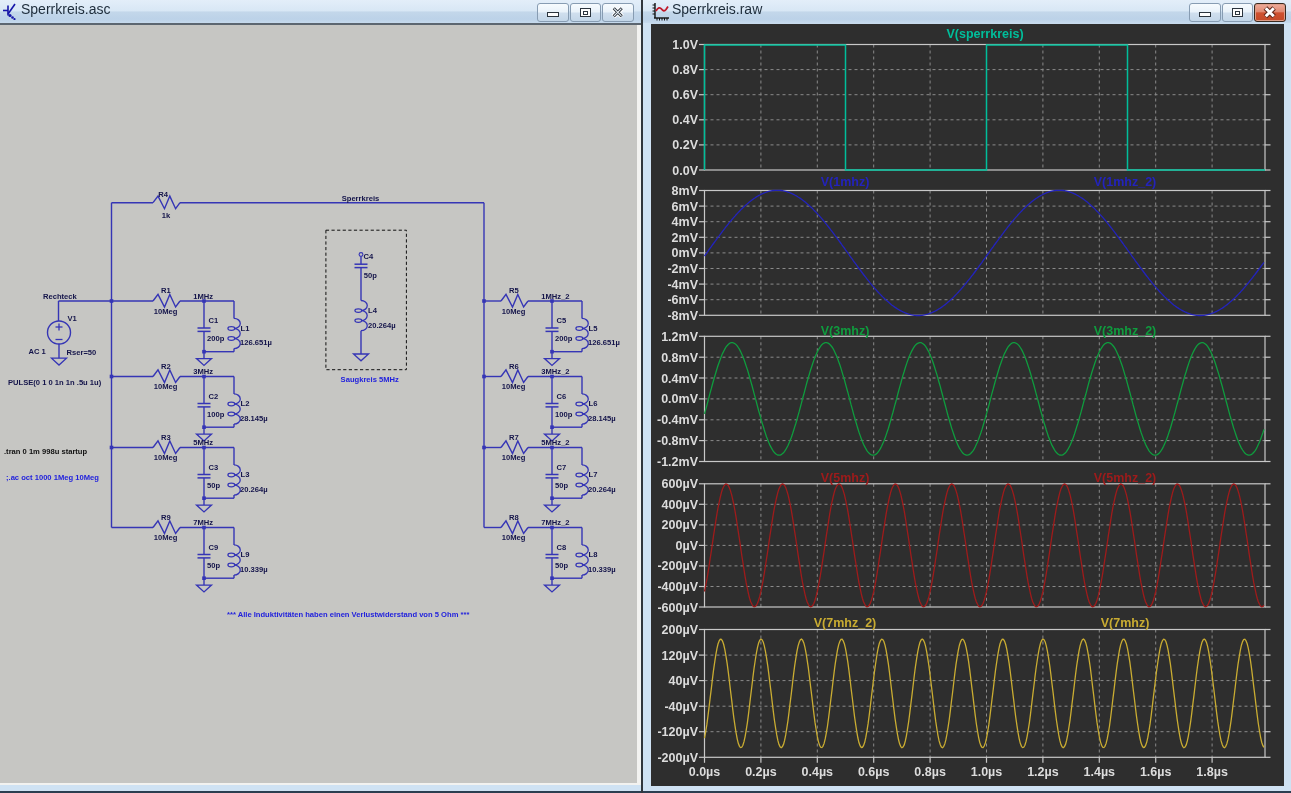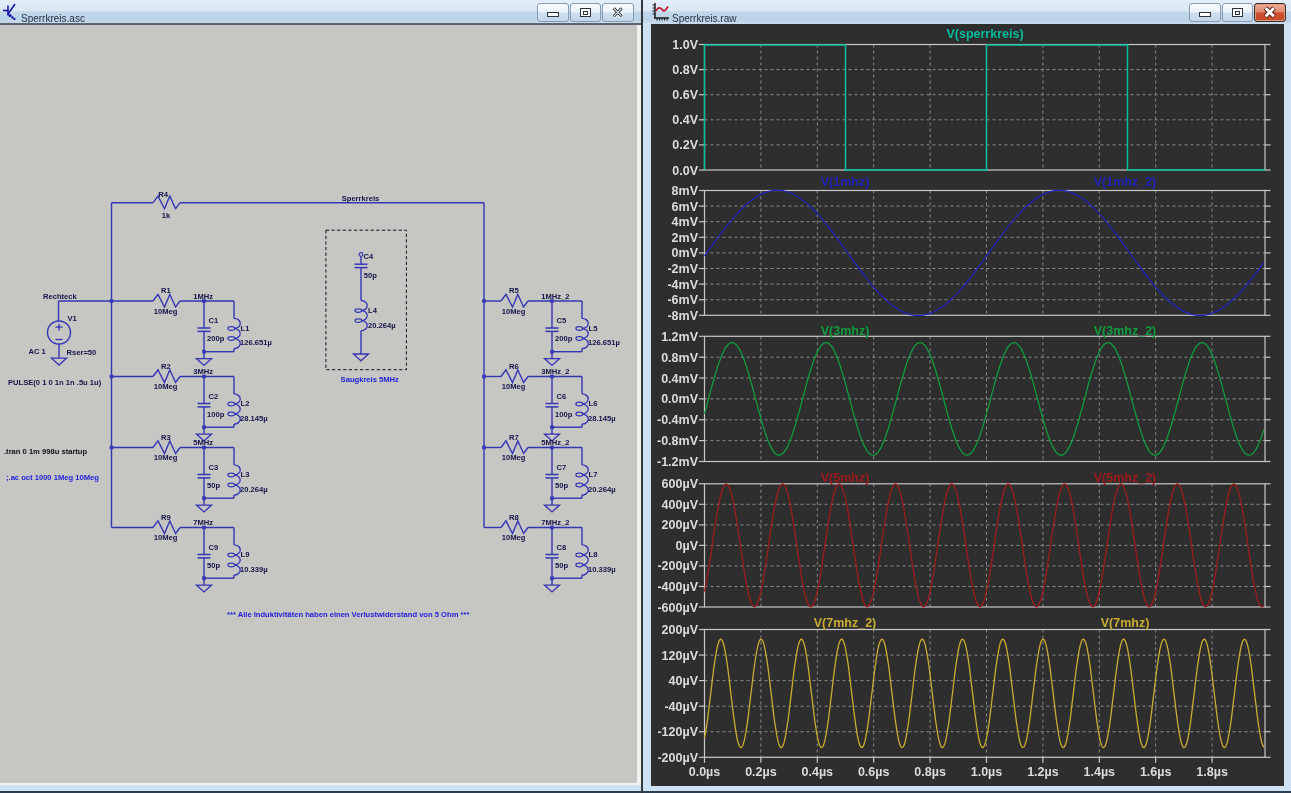--- a/index.html
+++ b/index.html
@@ -1,17 +1,17 @@
 <!DOCTYPE html>
 <html><head><meta charset="utf-8"><style>
   html,body { margin:0; padding:0; }
   body { width:1291px; height:793px; position:relative; overflow:hidden;
          background:#d7e8f6; font-family:"Liberation Sans", sans-serif; }
   .tbar { position:absolute; top:0; height:24px; background:linear-gradient(180deg,#e3eef9 0%,#d8e7f5 45%,#c3d7ea 50%,#bcd2e8 80%,#c9dcee 100%); }
-  .ttext { position:absolute; top:13px; font-size:10px; color:#1d2c3a; }
+  .ttext { position:absolute; top:1px; font-size:14px; color:#1d2c3a; }
 </style></head>
 <body>
 
 <div style="position:absolute;left:0;top:0;width:643px;height:793px">
   <div class="tbar" style="left:0;width:643px"></div>
   <svg width="16" height="18" viewBox="0 0 16 18" style="position:absolute;left:2px;top:2px">
       <g stroke="#1515a8" stroke-width="1.6" fill="none">
         <line x1="6" y1="3.5" x2="6" y2="13.5"></line>
         <line x1="1" y1="8.5" x2="6" y2="8.5"></line>
         <line x1="6" y1="12" x2="13" y2="2"></line>

